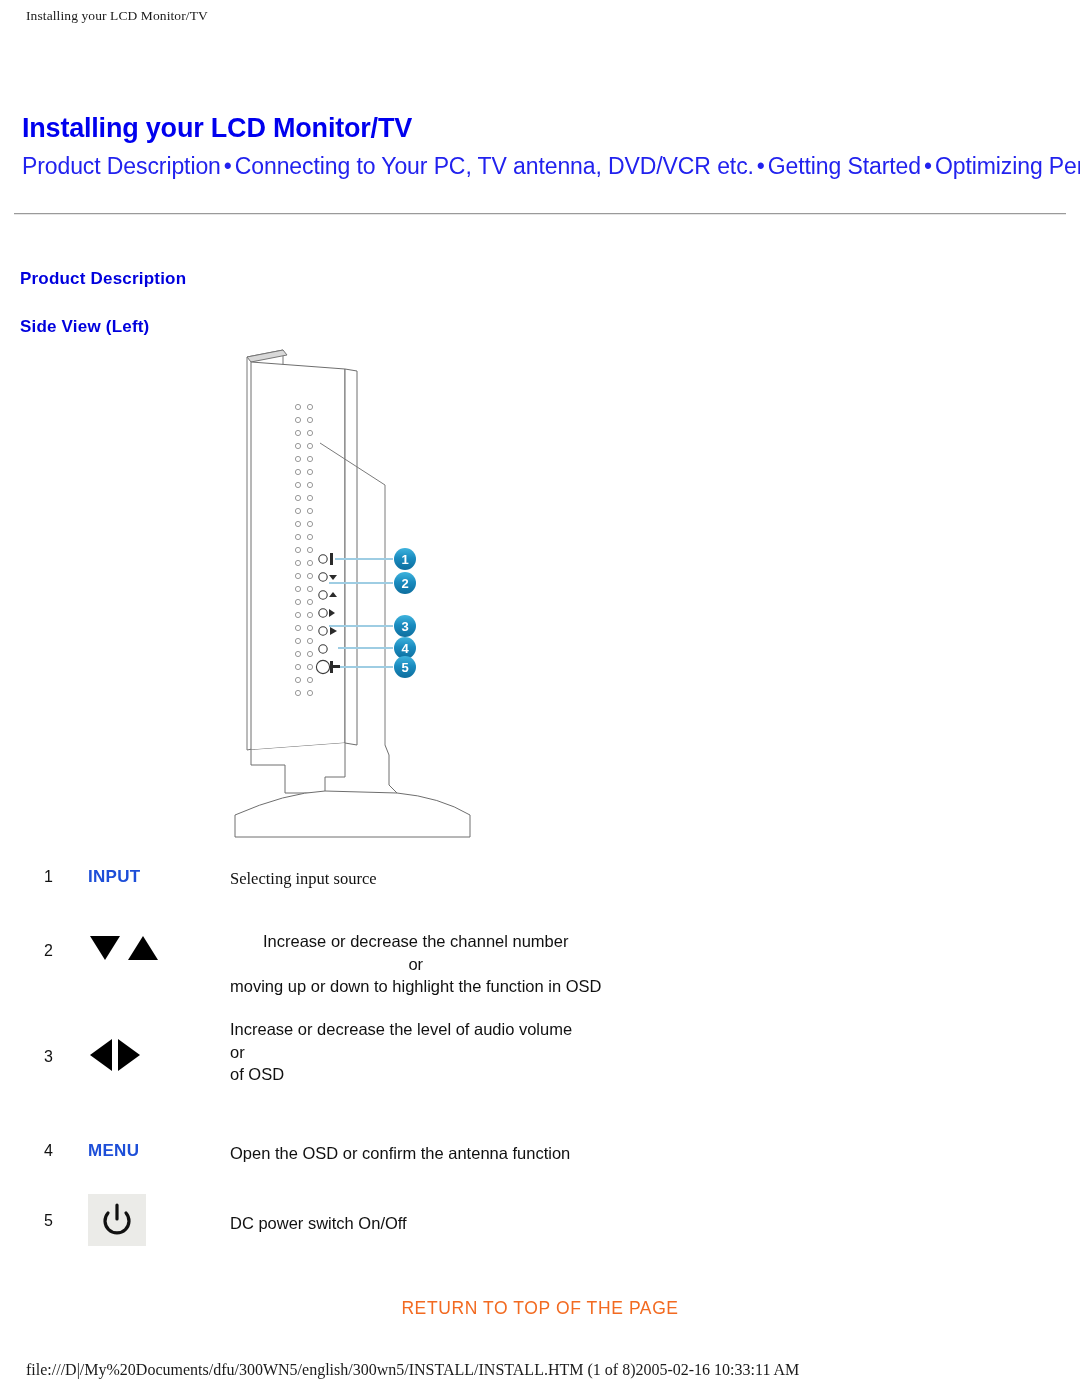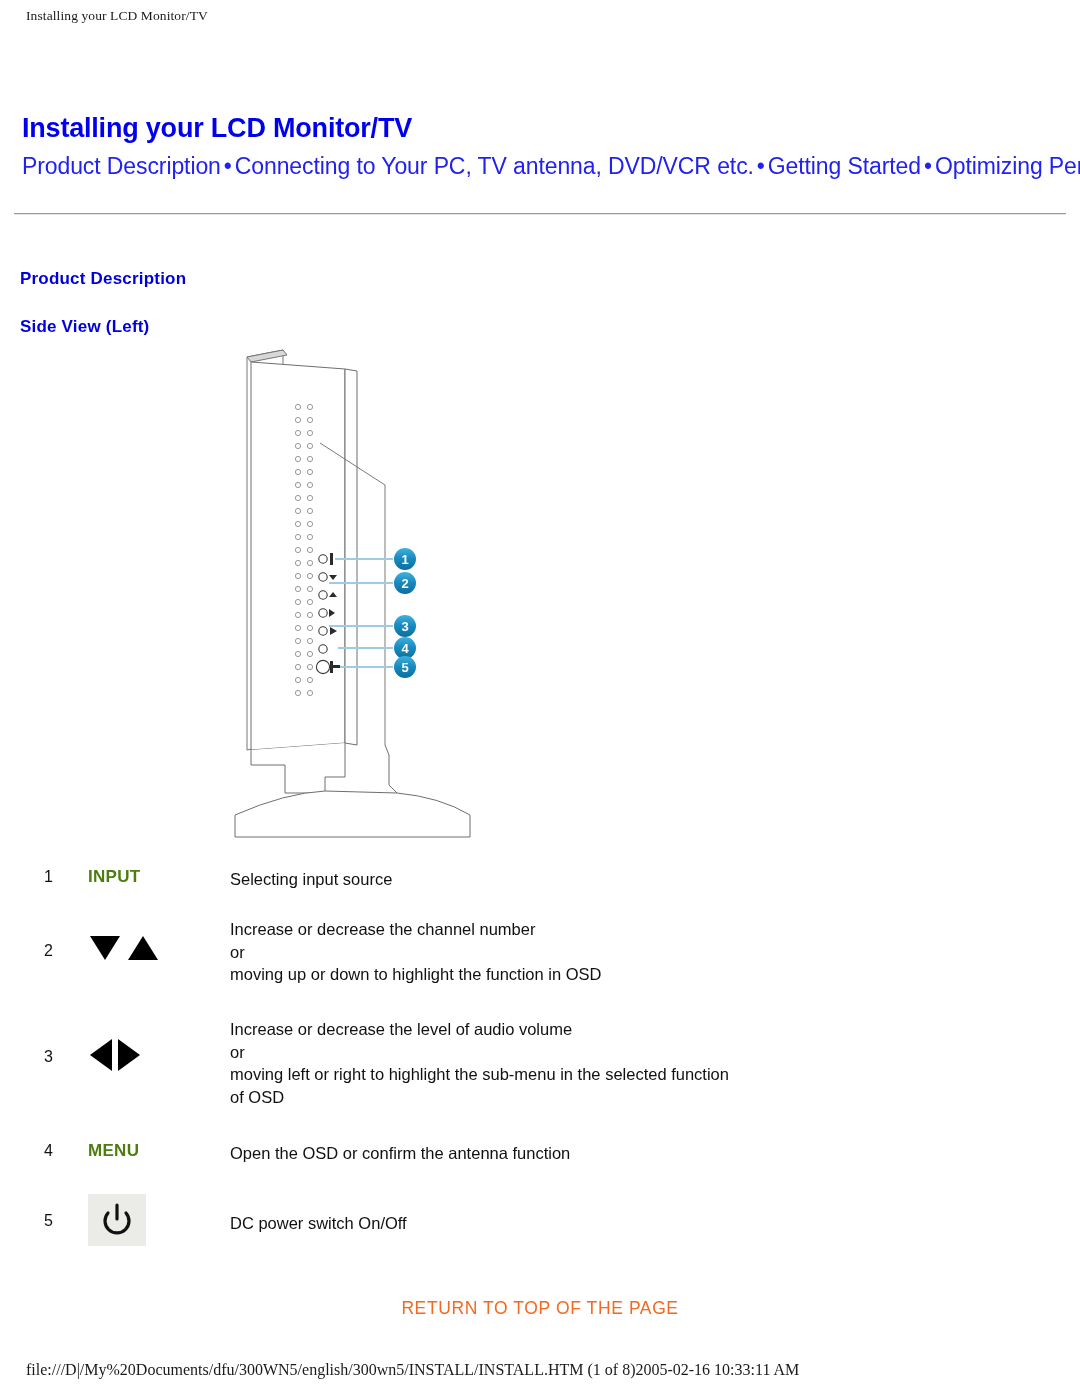--- a/index.html
+++ b/index.html
@@ -115,21 +115,21 @@
     width: 22px;
     text-align: left;
     font-size: 16px;
     color: #111;
   }
   .ctl-key {
     position: absolute;
     left: 88px;
     font-size: 17px;
     font-weight: bold;
-    color: #4d7c0f;
+    color: #1d4ed8;
     letter-spacing: 0.3px;
   }
   .ctl-desc {
     position: absolute;
     left: 230px;
     font-size: 16.5px;
     color: #111;
     line-height: 22.5px;
     white-space: nowrap;
   }
@@ -341,44 +341,43 @@
         <text x="180" y="327" font-family="Liberation Sans, sans-serif" font-size="13" font-weight="bold" fill="#ffffff" text-anchor="middle">5</text>
       </g>
     </svg>
   </div>
 
   <div class="ctl-table">
 
     <div class="ctl-row" style="top:0px;">
       <div class="ctl-num" style="top:12px;">1</div>
       <div class="ctl-key" style="top:11px;">INPUT</div>
-      <div class="ctl-desc" style="top:12px;">
+      <div class="ctl-desc" style="top:12px;font-family:Liberation Serif, serif;">
         <div>Selecting input source</div>
       </div>
     </div>
 
     <div class="ctl-row" style="top:62px;">
       <div class="ctl-num" style="top:24px;">2</div>
       <div class="tri tri-down" style="left:90px; top:18px;"></div>
       <div class="tri tri-up" style="left:128px; top:18px;"></div>
-      <div class="ctl-desc" style="top:0;">
+      <div class="ctl-desc" style="top:12px;text-align:center;">
         <div>Increase or decrease the channel number</div>
         <div>or</div>
         <div>moving up or down to highlight the function in OSD</div>
       </div>
     </div>
 
     <div class="ctl-row" style="top:158px;">
       <div class="ctl-num" style="top:34px;">3</div>
       <div class="tri tri-left" style="left:90px; top:25px;"></div>
       <div class="tri tri-right" style="left:118px; top:25px;"></div>
       <div class="ctl-desc" style="top:4px;">
         <div>Increase or decrease the level of audio volume</div>
         <div>or</div>
-        <div>moving left or right to highlight the sub-menu in the selected function</div>
         <div>of OSD</div>
       </div>
     </div>
 
     <div class="ctl-row" style="top:274px;">
       <div class="ctl-num" style="top:12px;">4</div>
       <div class="ctl-key" style="top:11px;">MENU</div>
       <div class="ctl-desc" style="top:12px;">
         <div>Open the OSD or confirm the antenna function</div>
       </div>

